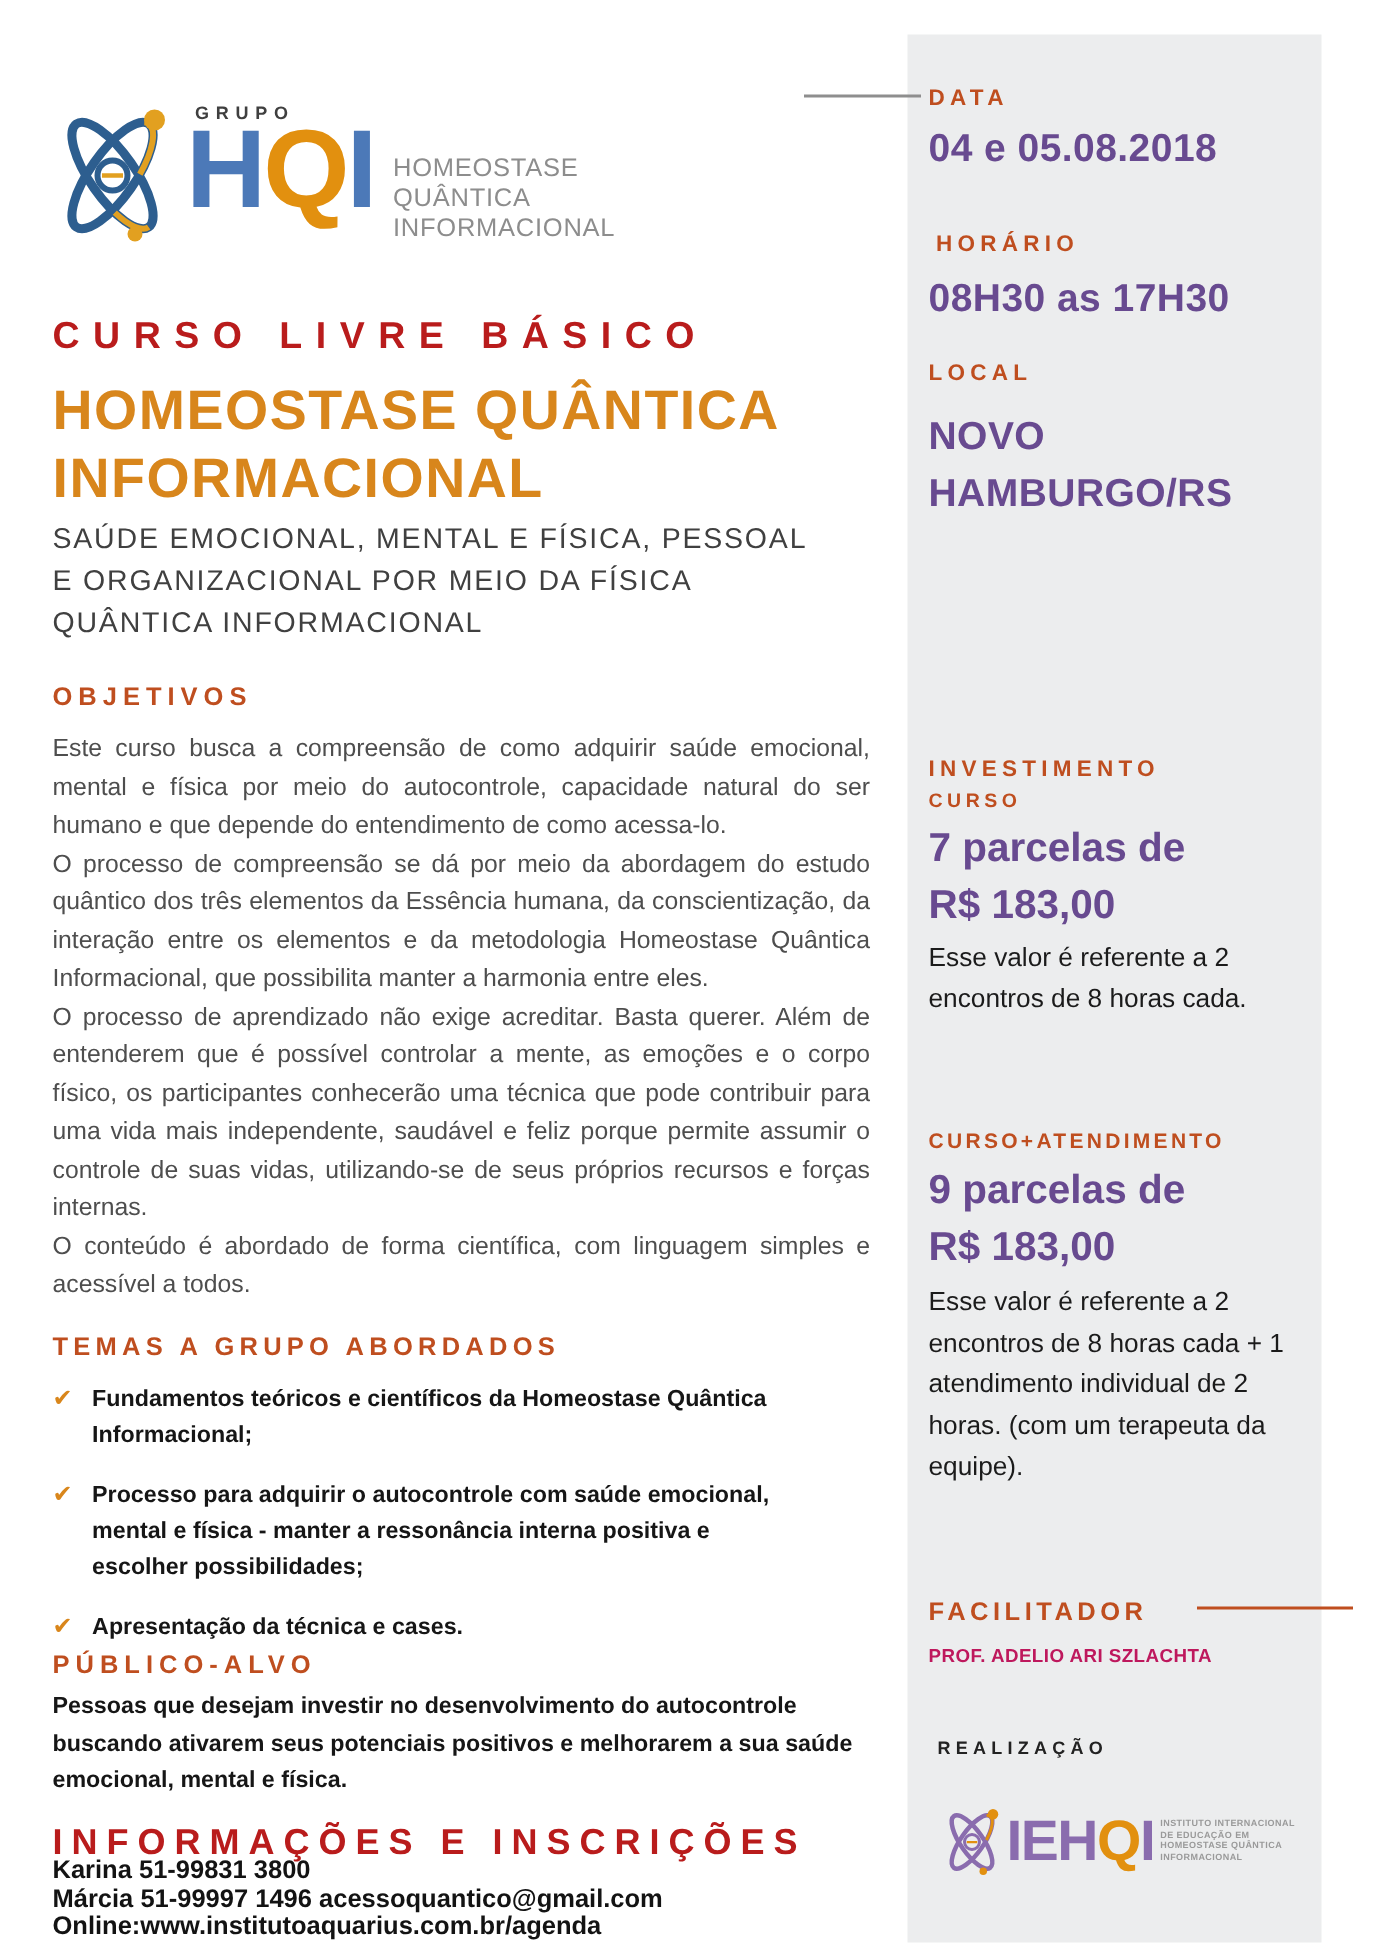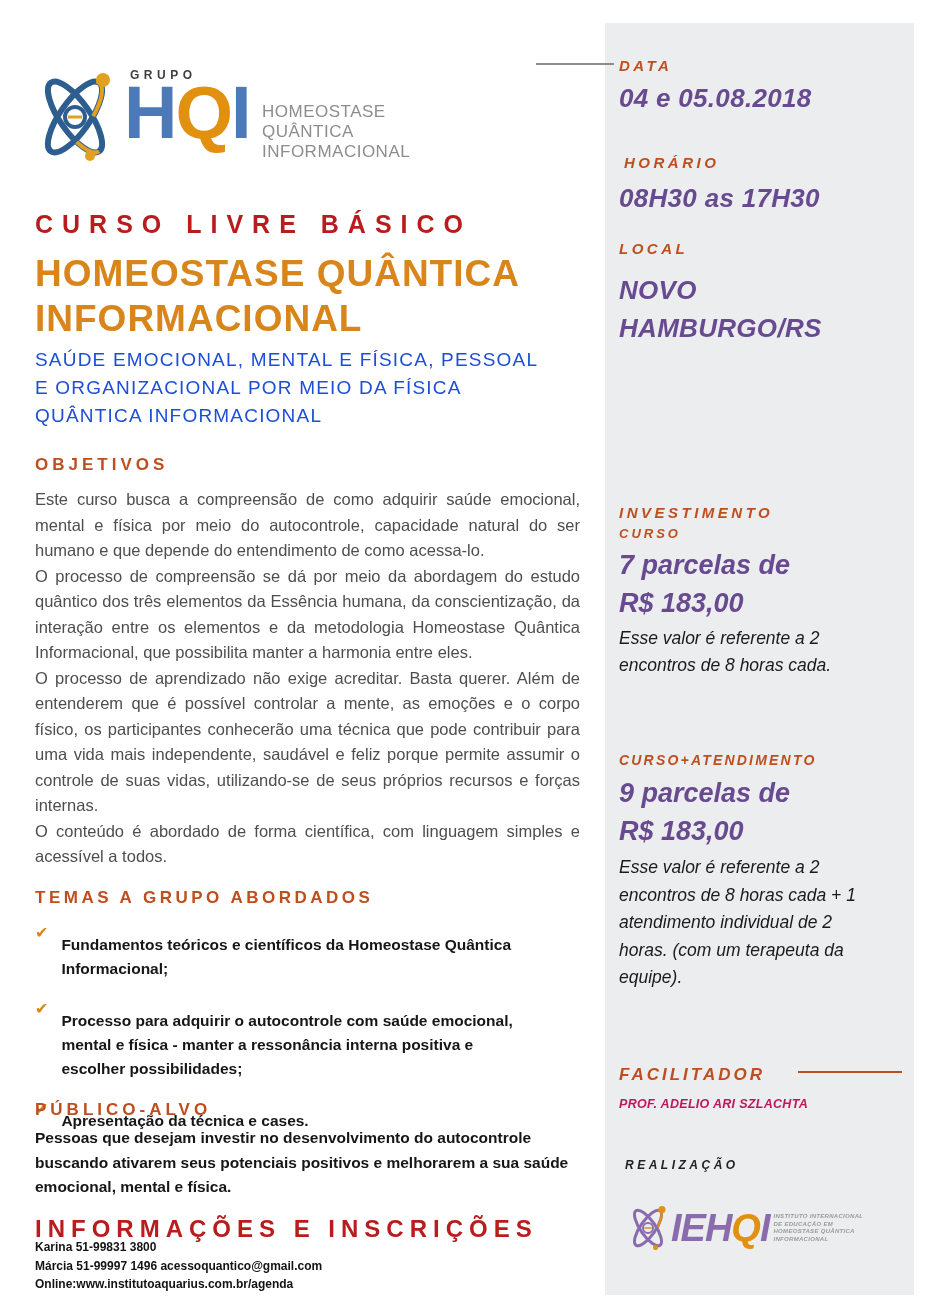--- a/index.html
+++ b/index.html
@@ -1,21 +1,21 @@
 <!DOCTYPE html>
 <html><head>
 <meta charset="utf-8">
 <style>
   html,body { margin:0; padding:0; background:#ffffff; }
   .page {
     position:relative; width:932px; height:1305px; background:#ffffff;
     font-family:"Liberation Sans", sans-serif; overflow:hidden;
   }
   
-  .sidebar { position:absolute; left:605px; top:23px; width:309px; height:1272px; background:#ecedee;font-style:italic; }
+  .sidebar { position:absolute; left:605px; top:23px; width:276px; height:1272px; background:#ecedee; }
   .sb { position:absolute; left:14px; }
   .sb-label { color:#bf4e1f; font-weight:bold; font-size:15px; letter-spacing:3.5px; }
   .sb-sublabel { color:#bf4e1f; font-weight:bold; font-size:13px; letter-spacing:3px; }
   .sb-value { color:#684a90; font-weight:bold; font-size:26px; letter-spacing:0.3px; }
   .sb-price { color:#684a90; font-weight:bold; font-size:27px; line-height:38px; }
   .sb-note { color:#1b1b1b; font-size:17.5px; line-height:27px; }
   .rule-data { position:absolute; left:536px; top:63px; width:78px; height:2px; background:#8e8e8e; }
   .rule-facil { position:absolute; left:798px; top:1071px; width:104px; height:2px; background:#bf4e1f; }
 
   
@@ -28,37 +28,37 @@
            letter-spacing:4.5px; color:#3f3f3f; }
   .hqi-letters { position:absolute; left:94px; top:16px; font-size:74px; font-weight:bold;
                  line-height:1.05; letter-spacing:-2px; }
   .hqi-wordmark { position:absolute; left:232px; top:44px; font-size:17px; line-height:20px;
                   color:#8d8d8d; letter-spacing:0.5px; }
   .c-blue { color:#4c79b8; } .c-orange { color:#e2900f; } .c-purple-l { color:#8a6cae; }
 
   .kicker { left:35px; top:210px; font-size:25px; letter-spacing:9px; }
   .title { position:absolute; left:35px; top:251px; color:#d8861c; font-weight:bold;
            font-size:37px; line-height:45px; letter-spacing:1px; }
-  .subtitle { position:absolute; left:35px; top:346px; width:515px; color:#1d4ed8;
+  .subtitle { position:absolute; left:35px; top:346px; width:515px; color:#404040;
               font-size:19px; line-height:28px; letter-spacing:1.2px; }
   .objetivos-h { left:35px; top:455px; }
   .paragraphs { position:absolute; left:35px; top:487px; width:545px; color:#4e4e4e;
                 font-size:16.5px; line-height:25.5px; text-align:justify; }
   .paragraphs p { margin:0; }
   .temas-h { left:35px; top:888px; }
   .bullets { position:absolute; left:35px; top:921px; width:520px; list-style:none; margin:0; padding:0; }
   .bullets li { display:flex; gap:13px; margin-bottom:16px; }
   .check { color:#d9861b; font-size:16px; line-height:24px; }
-  .bullet-text { max-width:452px; color:#161616; font-weight:bold; font-size:15.5px; line-height:24px;margin-top:12px; }
+  .bullet-text { max-width:452px; color:#161616; font-weight:bold; font-size:15.5px; line-height:24px; }
   .publico-h { left:35px; top:1100px; }
   .publico-text { position:absolute; left:35px; top:1126px; width:556px; color:#161616;
                   font-weight:bold; font-size:15.5px; line-height:24.5px; }
   .inscricoes-h { left:35px; top:1215px; font-size:24px; letter-spacing:6px; }
   .contacts { position:absolute; left:35px; top:1238px; color:#131313; font-weight:bold;
-              font-size:12px; line-height:18.5px; }
+              font-size:17px; line-height:18.5px; }
 
   
   .facil-name { color:#be185d; font-weight:bold; font-size:12.5px; letter-spacing:0.3px; }
   .facil-role { color:#222222; font-size:12px; line-height:15.5px; width:220px; }
   .realizacao { color:#222222; font-size:12px; letter-spacing:3.5px; font-weight:bold; }
   .iehqi { position:absolute; left:20px; top:1180px; display:flex; align-items:center; }
   .iehqi-letters { font-size:38px; font-weight:bold; letter-spacing:-1px; line-height:1; }
   .iehqi-desc { margin-left:4px; font-size:6px; line-height:7.5px; color:#9a9a9a;
                 letter-spacing:0.3px; font-weight:bold; }
 </style>

